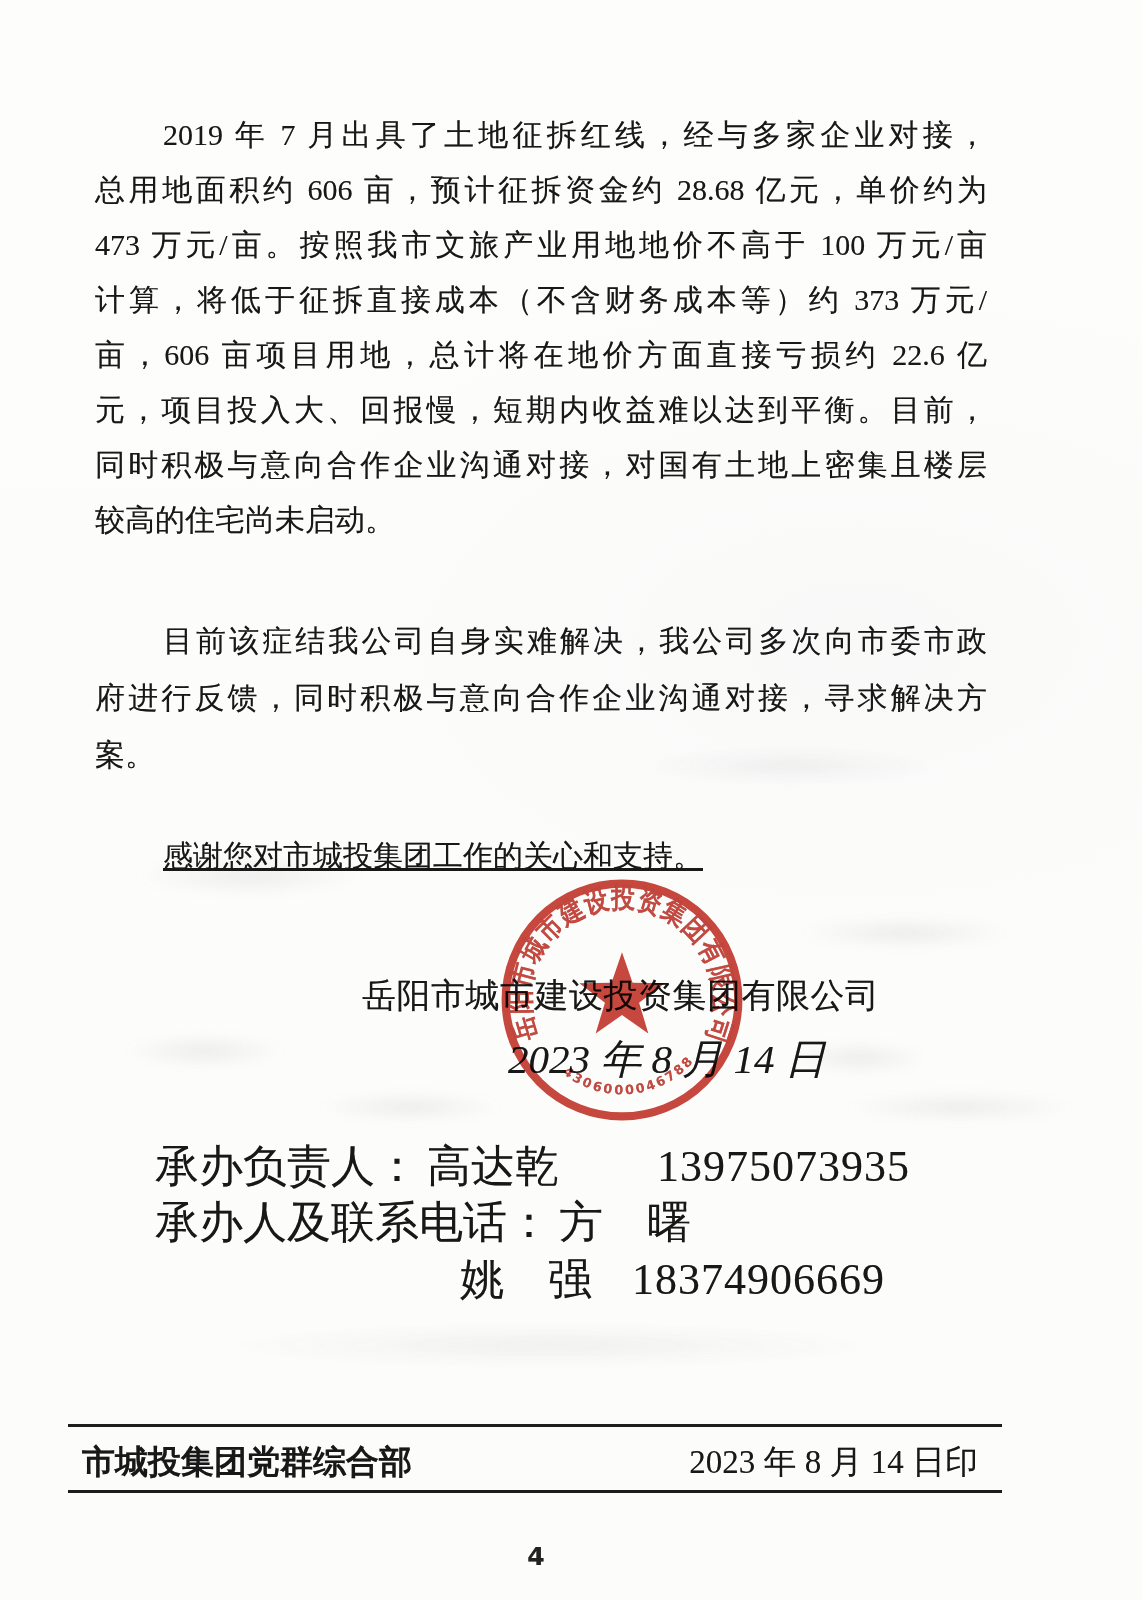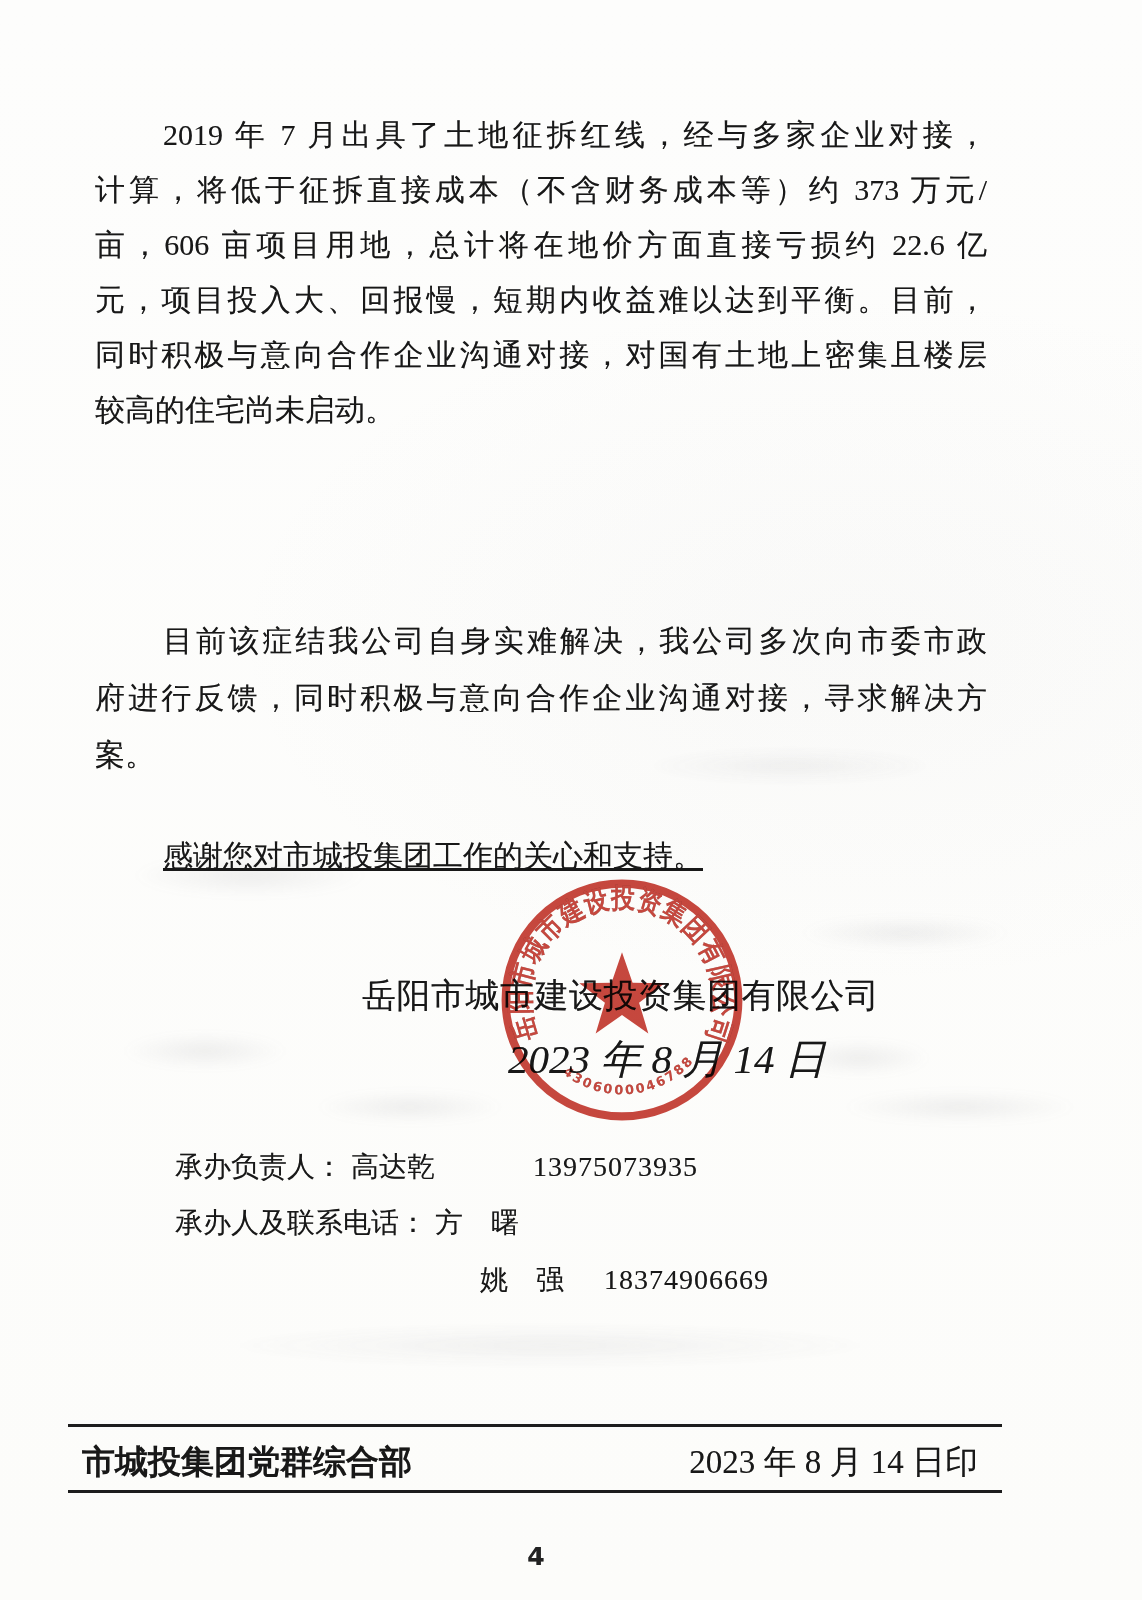--- a/index.html
+++ b/index.html
@@ -36,21 +36,21 @@
   .seal{ position:absolute; left:488px; top:876px; width:268px; height:248px;
          mix-blend-mode:multiply; opacity:0.88; }
   .seal-ring{ fill:none; stroke:var(--seal-color); stroke-width:8.5px; }
   .seal-text{ fill:var(--seal-color); font-size:29px; font-weight:bold;
               font-family:"Liberation Serif","DejaVu Serif",serif; letter-spacing:1px; }
   .seal-star{ fill:var(--seal-color); }
   .seal-num{ fill:var(--seal-color); font-size:13.5px; font-weight:bold; letter-spacing:2.5px;
              font-family:"DejaVu Sans",sans-serif; }
 
   
-  .contact{ position:absolute; left:155px; display:flex; font-size:28px; line-height:40px;margin-left:20px; }
+  .contact{ position:absolute; left:155px; display:flex; font-size:44px; line-height:40px; }
   .r1{ top:1147px; } .r1 .c-name{ margin-left:8px; } .r1 .c-phone{ margin-left:98px; }
   .r2{ top:1203px; } .r2 .c-name{ margin-left:8px; } .r2 .c-phone{ margin-left:40px; }
   .r3{ top:1260px; } .r3 .c-label{ width:305px; } .r3 .c-phone{ margin-left:40px; }
   .c-phone{ letter-spacing:1px; }
 
   
   .footer{ position:absolute; left:68px; top:1424px; width:934px; height:69px;
            border-top:3.5px solid #1d1d1d; border-bottom:3.5px solid #1d1d1d;
            display:flex; align-items:center; justify-content:space-between;
            padding:8px 24px 0 14px; }
@@ -81,20 +81,22 @@
   <div class="ghost g2"></div>
   <div class="ghost g3"></div>
   <div class="ghost g4"></div>
   <div class="ghost g5"></div>
   <div class="ghost g6"></div>
   <div class="ghost g7"></div>
   <div class="ghost g8"></div>
 
   <div class="para p1">
     <div class="line indent fill">2019 年 7 月出具了土地征拆红线，经与多家企业对接，</div>
+    <div class="line fill">总用地面积约 606 亩，预计征拆资金约 28.68 亿元，单价约为</div>
+    <div class="line fill">473 万元/亩。按照我市文旅产业用地地价不高于 100 万元/亩</div>
     <div class="line fill">计算，将低于征拆直接成本（不含财务成本等）约 373 万元/</div>
     <div class="line fill">亩，606 亩项目用地，总计将在地价方面直接亏损约 22.6 亿</div>
     <div class="line fill">元，项目投入大、回报慢，短期内收益难以达到平衡。目前，</div>
     <div class="line fill">同时积极与意向合作企业沟通对接，对国有土地上密集且楼层</div>
     <div class="line">较高的住宅尚未启动。</div>
   </div>
 
   <div class="para p2">
     <div class="line indent fill">目前该症结我公司自身实难解决，我公司多次向市委市政</div>
     <div class="line fill">府进行反馈，同时积极与意向合作企业沟通对接，寻求解决方</div>

